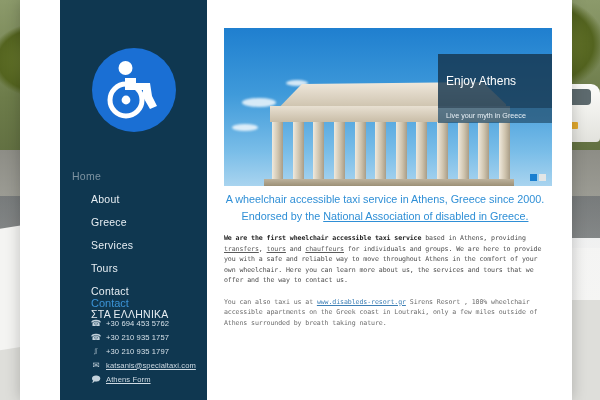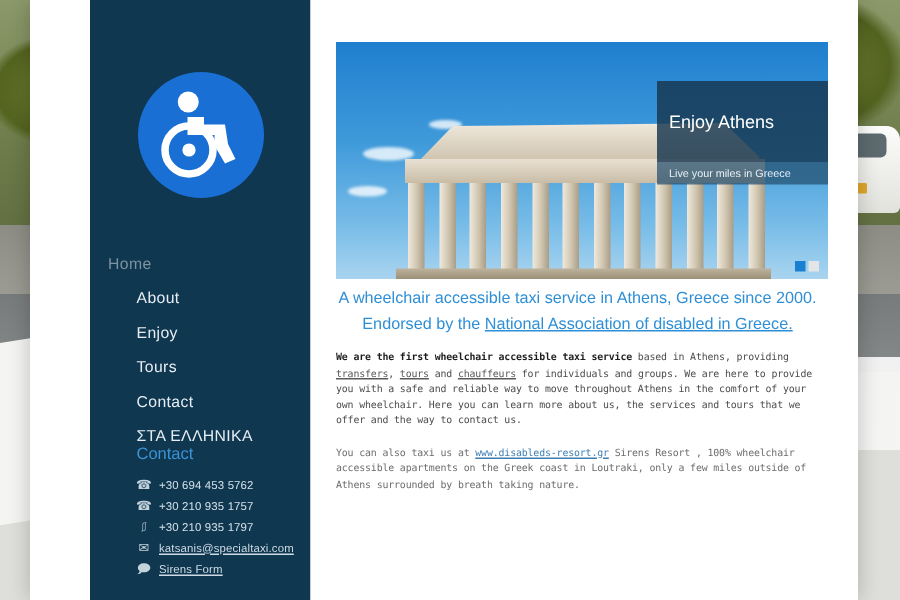--- a/index.html
+++ b/index.html
@@ -146,21 +146,22 @@
               <path d="M19 18 L19 30 L37 30 L37 37 L44 49 L51 46 L46 36 L44 23 L30 23 L30 18 Z" fill="#ffffff"></path>
               <circle cx="20" cy="40" r="16" fill="none" stroke="#ffffff" stroke-width="5"></circle>
               <circle cx="20" cy="40" r="4.4" fill="#ffffff"></circle>
             </svg>
           </div>
         </div>
 
         <nav class="nav">
           <a class="nav-item muted">Home</a>
           <a class="nav-item">About</a>
-          <a class="nav-item">Enjoy</a>
+          <a class="nav-item">Greece</a>
+          <a class="nav-item">Services</a>
           <a class="nav-item">Tours</a>
           <a class="nav-item">Contact</a>
           <a class="nav-item">ΣΤΑ ΕΛΛΗΝΙΚΑ</a>
         </nav>
 
         <div class="contact-head">Contact</div>
 
         <div class="contact-list">
           <div class="c-row">
             <span class="ico">☎</span>
@@ -173,21 +174,21 @@
           <div class="c-row">
             <span class="ico">⎎</span>
             <span>+30 210 935 1797</span>
           </div>
           <div class="c-row">
             <span class="ico">✉</span>
             <a>katsanis@specialtaxi.com</a>
           </div>
           <div class="c-row">
             <span class="ico">🗩</span>
-            <a>Sirens Form</a>
+            <a>Athens Form</a>
           </div>
         </div>
       </div>
 
       <div class="main">
 
         <div class="banner">
           <div class="sky"></div>
           <div class="cloud" style="left:18px;top:70px;width:34px;height:9px;"></div>
           <div class="cloud" style="left:8px;top:96px;width:26px;height:7px;"></div>
@@ -208,21 +209,21 @@
                 <i></i>
                 <i></i>
                 <i></i>
                 <i></i>
             </div>
             <div class="p-base"></div>
           </div>
 
           <div class="banner-cap">
             <div class="cap-title">Enjoy Athens</div>
-            <div class="cap-sub">Live your miles in Greece</div>
+            <div class="cap-sub">Live your myth in Greece</div>
           </div>
 
           <div class="dots">
             <i></i>
             <i class="off"></i>
           </div>
         </div>
 
         <div class="content">
           <p class="h-blue2">A wheelchair accessible taxi service in Athens, Greece since 2000.</p>

